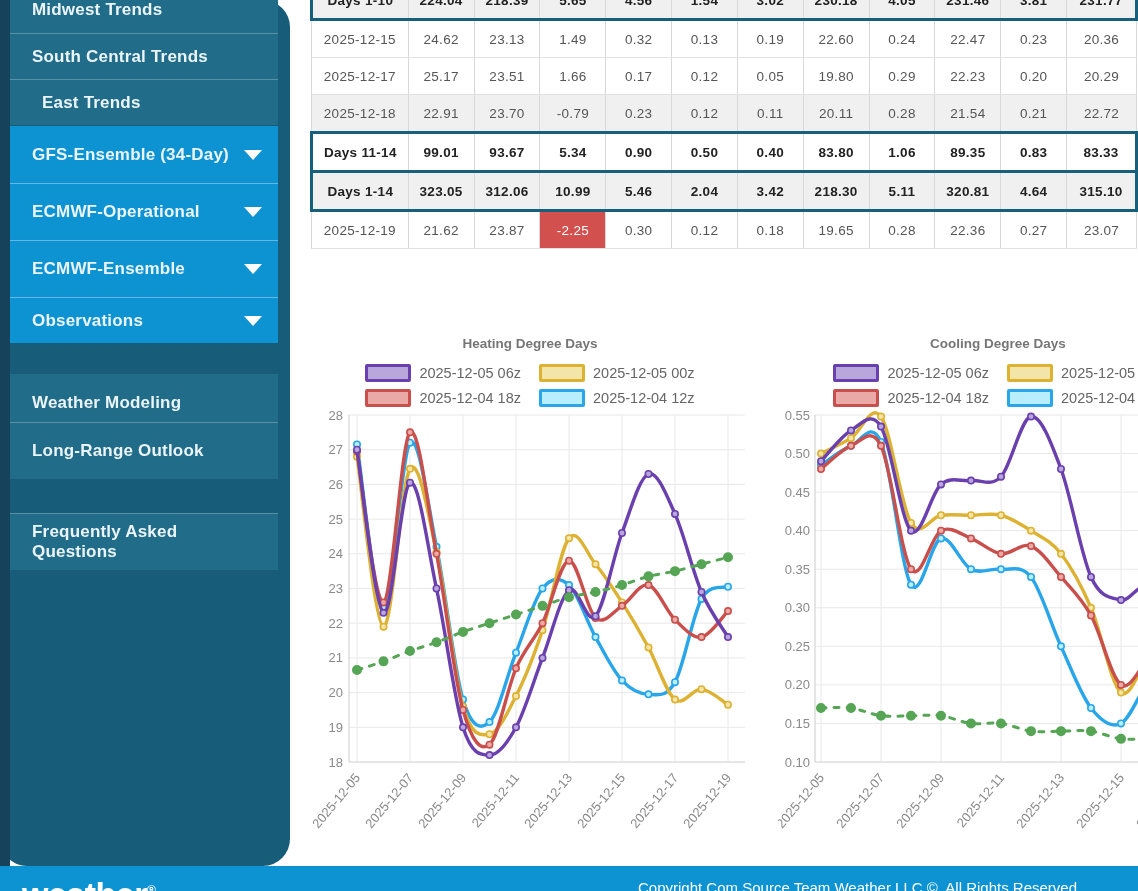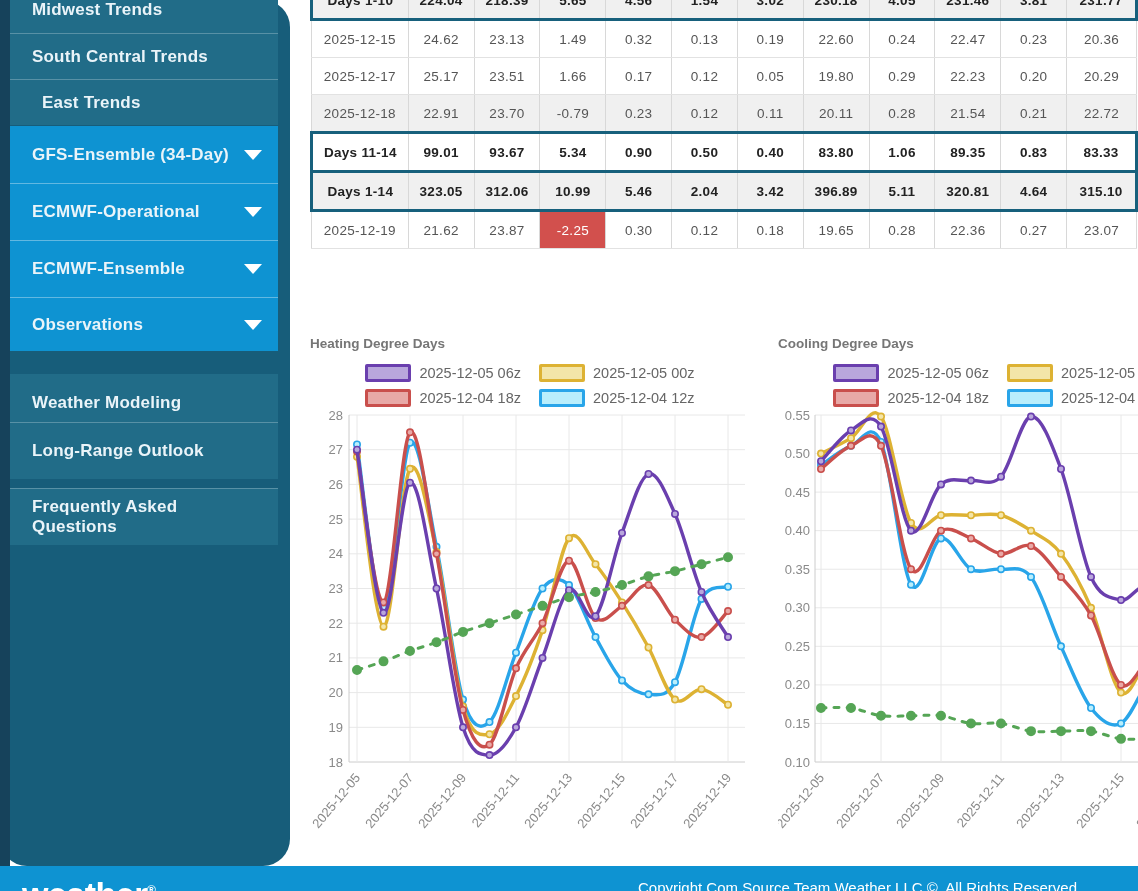--- a/index.html
+++ b/index.html
@@ -51,21 +51,21 @@
     border-top:3px solid #17607c;border-bottom:3px solid #17607c;
   }
   .data-table tr.summary td:first-child{border-left:3px solid #17607c;}
   .data-table tr.summary td:last-child{border-right:3px solid #17607c;}
   td.hl-blue{background:#3d68b3 !important;color:#fff !important;font-weight:400;}
   td.hl-red{background:#d2504d !important;color:#fff !important;font-weight:400;}
   
   .chart{position:absolute;top:330px;width:440px;height:505px;}
   #chart-hdd{left:310px;}
   #chart-cdd{left:778px;}
-  .chart-title{margin:6px 0 4px 0;text-align:left;color:#767676;font-weight:700;font-size:13.5px;}
+  .chart-title{margin:6px 0 4px 0;text-align:center;color:#767676;font-weight:700;font-size:13.5px;}
   .legend{
     display:grid;grid-template-columns:auto auto;justify-content:center;
     column-gap:18px;row-gap:7px;margin-top:13px;
   }
   .legend-item{display:flex;align-items:center;font-size:14.5px;color:#666;cursor:pointer;}
   .legend-swatch{width:40px;height:12px;border:3px solid;border-radius:2px;margin-right:8px;}
   .chart svg{position:absolute;left:0;top:75px;}
 </style>
 </head>
 <body>
@@ -87,31 +87,31 @@
         <span class="nav-arrow"></span>
       </div>
       <div class="nav-item blue" style="top: 183px; height: 57px;">
         <span>ECMWF-Operational</span>
         <span class="nav-arrow"></span>
       </div>
       <div class="nav-item blue" style="top: 240px; height: 57px;">
         <span>ECMWF-Ensemble</span>
         <span class="nav-arrow"></span>
       </div>
-      <div class="nav-item blue" style="top: 297px; height: 54px;">
+      <div class="nav-item blue" style="top: 297px; height: 46px;">
         <span>Observations</span>
         <span class="nav-arrow"></span>
       </div>
       <div class="nav-item teal first" style="top: 374px; height: 57px;">
         <span>Weather Modeling</span>
       </div>
       <div class="nav-item teal" style="top: 422px; height: 57px;">
         <span>Long-Range Outlook</span>
       </div>
-      <div class="nav-item teal" style="top: 488px; height: 57px;">
+      <div class="nav-item teal" style="top: 513px; height: 57px;">
         <span>Frequently Asked Questions</span>
       </div>
     </nav>
 </div>
 
 <table class="data-table">
   <colgroup id="table-cols">
       <col style="width: 97px;">
       <col style="width: 66px;">
       <col style="width: 66px;">
@@ -197,21 +197,21 @@
         <td>83.33</td>
       </tr>
       <tr class="summary shade">
         <td>Days 1-14</td>
         <td>323.05</td>
         <td>312.06</td>
         <td>10.99</td>
         <td>5.46</td>
         <td>2.04</td>
         <td>3.42</td>
-        <td>396.89</td>
+        <td>218.30</td>
         <td>5.11</td>
         <td>320.81</td>
         <td>4.64</td>
         <td>315.10</td>
       </tr>
       <tr class="">
         <td>2025-12-19</td>
         <td>21.62</td>
         <td>23.87</td>
         <td class="hl-red">-2.25</td>

